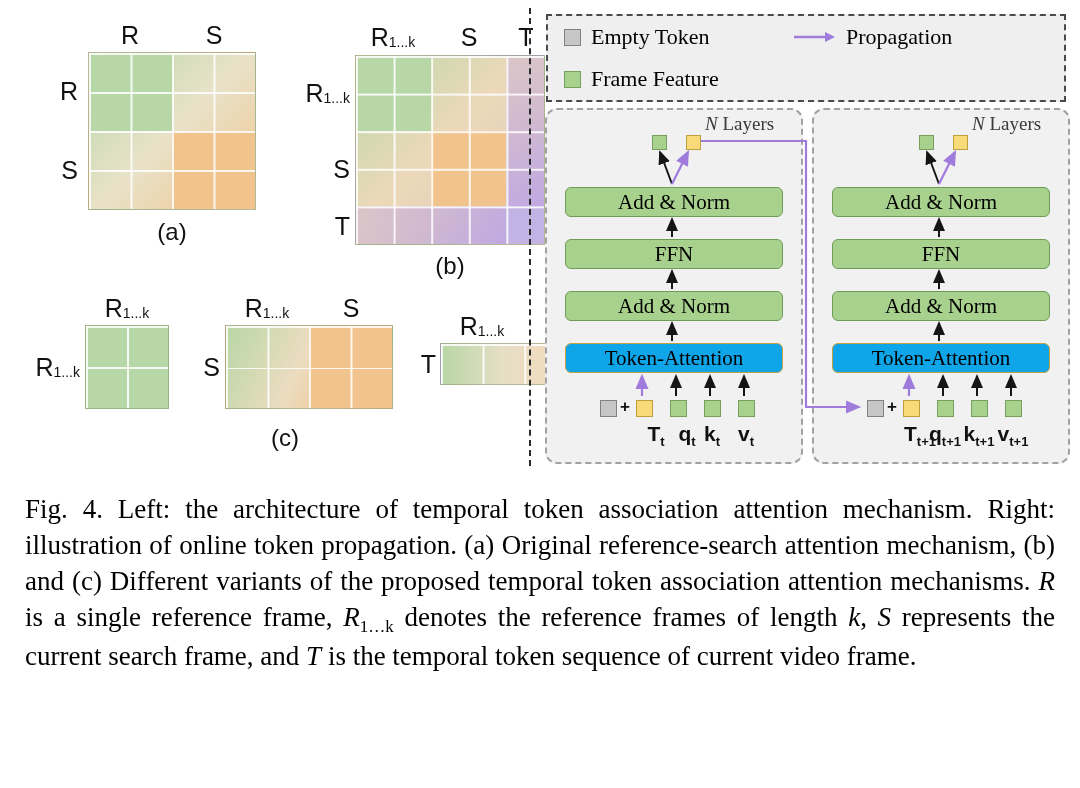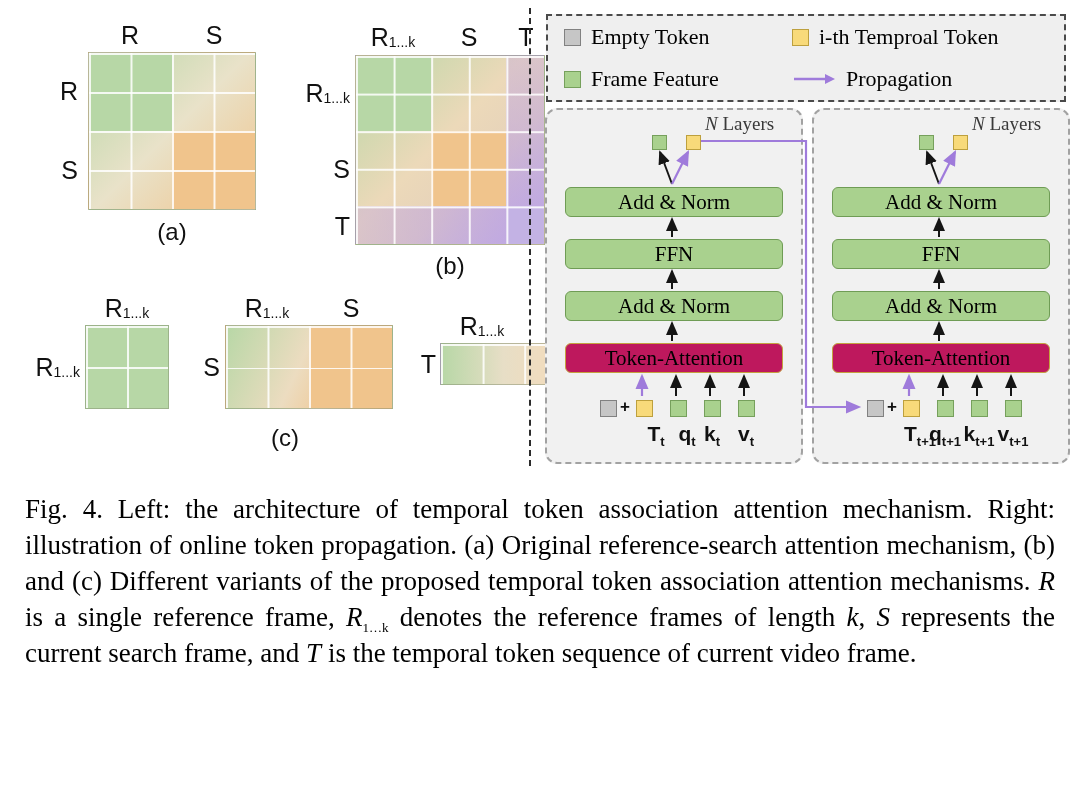--- a/index.html
+++ b/index.html
@@ -11,32 +11,32 @@
   .matrix{position:absolute;border:1.5px solid rgba(125,135,105,.45);box-sizing:border-box}
   .ov{position:absolute}
   .glines{position:absolute;inset:0;background-image:linear-gradient(to right,rgba(255,255,255,.85) 0 2px,transparent 2px),linear-gradient(to bottom,rgba(255,255,255,.85) 0 2px,transparent 2px)}
   .divider{position:absolute;border-left:2.5px dashed #2b2b2b}
   .legend{position:absolute;border:2px dashed #4a4a4a;background:#efefef;display:grid;grid-template-columns:228px 1fr;row-gap:16px;align-content:center;padding:10px 16px;box-sizing:border-box}
   .litem{display:flex;align-items:center;gap:10px;font-family:"Liberation Serif",serif;font-size:22px;color:#000}
   .lsw{width:17px;height:17px;flex:0 0 auto;box-sizing:border-box}
   .block{position:absolute;border:2px dashed #a2a2a2;border-radius:12px;background:#f1f1f1;box-sizing:border-box}
   .bx{position:absolute;width:218px;height:30px;display:flex;align-items:center;justify-content:center;font-family:"Liberation Serif",serif;font-size:21px;color:#000;border-radius:6px;box-sizing:border-box}
   .bx.g{background:#a9d18e;border:1.6px solid #6f9c55}
-  .bx.y{background:#be185d;border:1.6px solid #c4a23f}
+  .bx.y{background:#0ea5e9;border:1.6px solid #c4a23f}
   .sq{position:absolute;width:17px;height:17px;box-sizing:border-box}
   .sq.small{width:15px;height:15px}
   .sq.gray{background:#c6c6c6;border:1px solid #818181}
   .sq.yellow{background:#f8da7a;border:1px solid #bda03e}
   .sq.green{background:#a9d18e;border:1px solid #76a05c}
   .plus{position:absolute;font-weight:700;font-size:17px;color:#111;text-align:center}
   .toklab{position:absolute;font-weight:700;font-size:21px;color:#111;text-align:center}
   .toklab sub{font-size:13px}
   .nlayers{position:absolute;font-family:"Liberation Serif",serif;font-size:19px;color:#3a3a3a}
   .caption{position:absolute;font-family:"Liberation Serif",serif;font-size:27px;line-height:1.33;color:#000;text-align:justify}
-  .caption sub{font-size:13px}
+  .caption sub{font-size:17px}
   .caption i{font-style:italic}
   svg.overlay{position:absolute;left:0;top:0;pointer-events:none}
 </style>
 </head>
 <body>
 
 <div class="page">
 
   <div class="lab" style="left:88px;top:20px;width:84px;height:30px">
       <span>R</span>
@@ -147,33 +147,29 @@
   <div class="pcap" style="left:190px;top:424px;width:190px">(c)</div>
 
   <div class="divider" style="left:529px;top:8px;height:458px"></div>
 
   <div class="legend" style="left:546px;top:14px;width:520px;height:88px">
     <div class="litem">
       <span class="lsw" style="background:#c6c6c6;border:1px solid #818181"></span>
       <span>Empty Token</span>
     </div>
     <div class="litem">
-      <span class="lsw" style="background:#f8da7a;border:1px solid #bda03e"></span>
-      <span>i-th Temproal Token</span>
-    </div>
-    <div class="litem">
-      <span class="lsw" style="background:#a9d18e;border:1px solid #76a05c"></span>
-      <span>Frame Feature</span>
-    </div>
-    <div class="litem">
       <svg width="44" height="16" viewBox="0 0 44 16">
           <line x1="2" y1="8" x2="33" y2="8" stroke="#9f7bdb" stroke-width="2.5"></line>
           <path d="M33,3 L43,8 L33,13 z" fill="#9f7bdb"></path>
         </svg>
       <span>Propagation</span>
+    </div>
+    <div class="litem">
+      <span class="lsw" style="background:#a9d18e;border:1px solid #76a05c"></span>
+      <span>Frame Feature</span>
     </div>
   </div>
 
   <div class="block" style="left:545px;top:108px;width:258px;height:356px">
     <div class="nlayers" style="left:158px;top:3px"><i>N</i><span> Layers</span></div>
     <div class="sq small green" style="left:105px;top:25px"></div>
     <div class="sq small yellow" style="left:139px;top:25px"></div>
     <div class="bx g" style="left:18px;top:77px">Add &amp; Norm</div>
     <div class="bx g" style="left:18px;top:129px">FFN</div>
     <div class="bx g" style="left:18px;top:181px">Add &amp; Norm</div>

